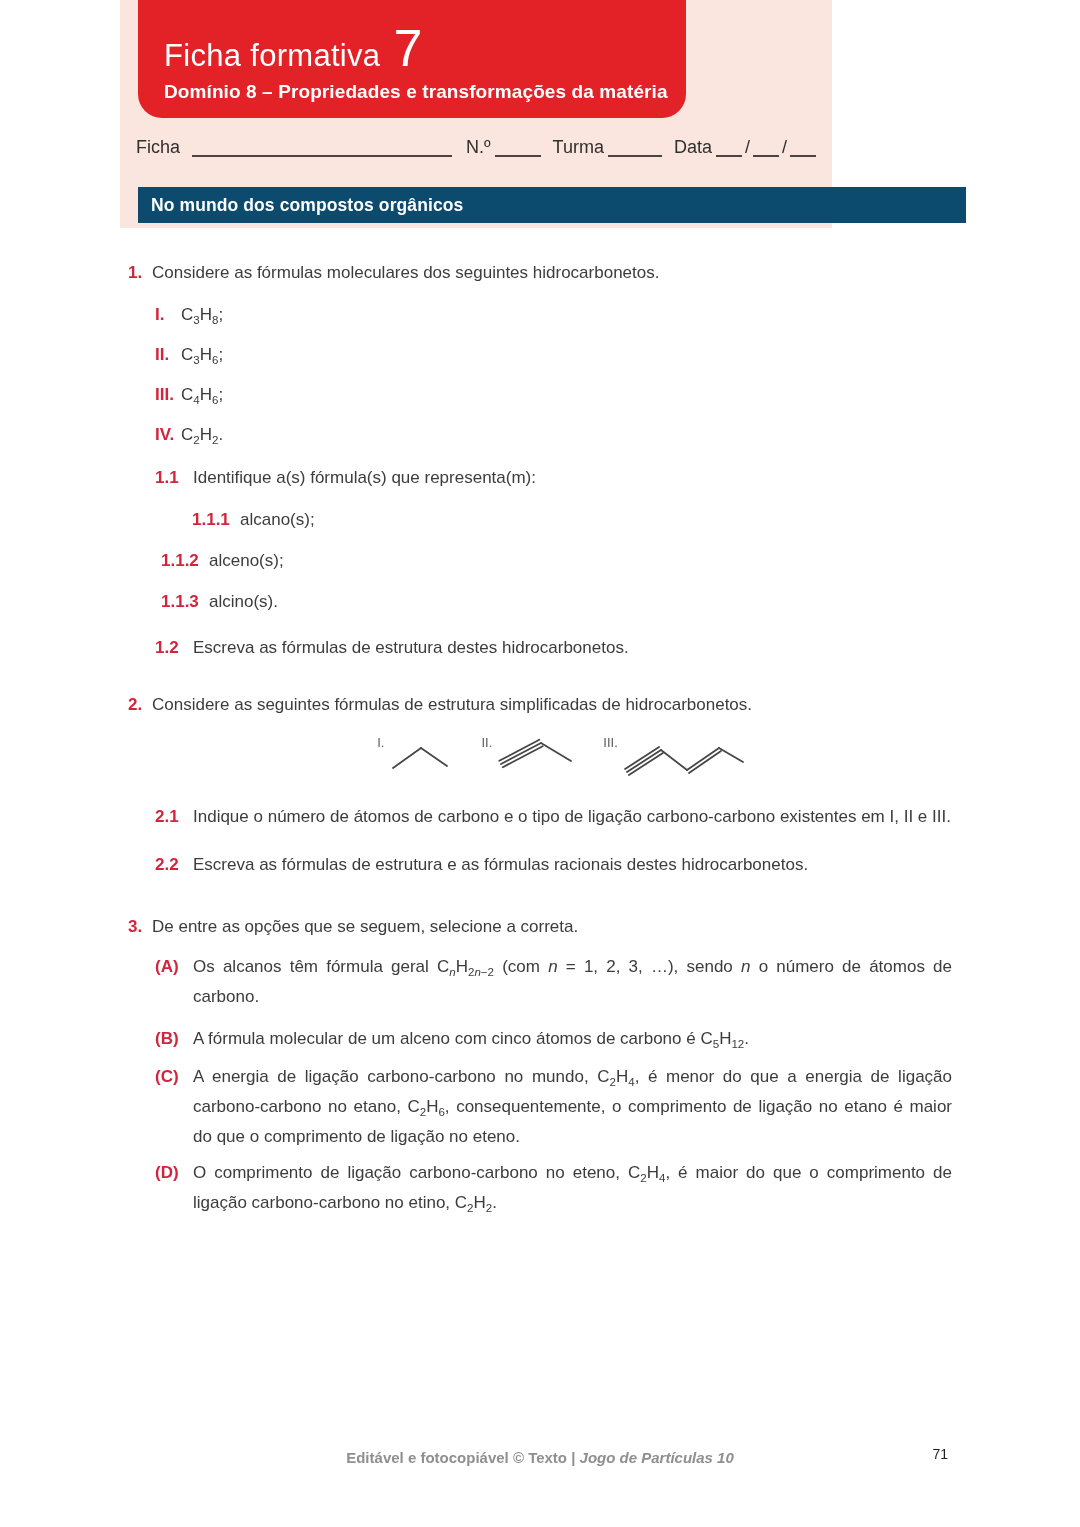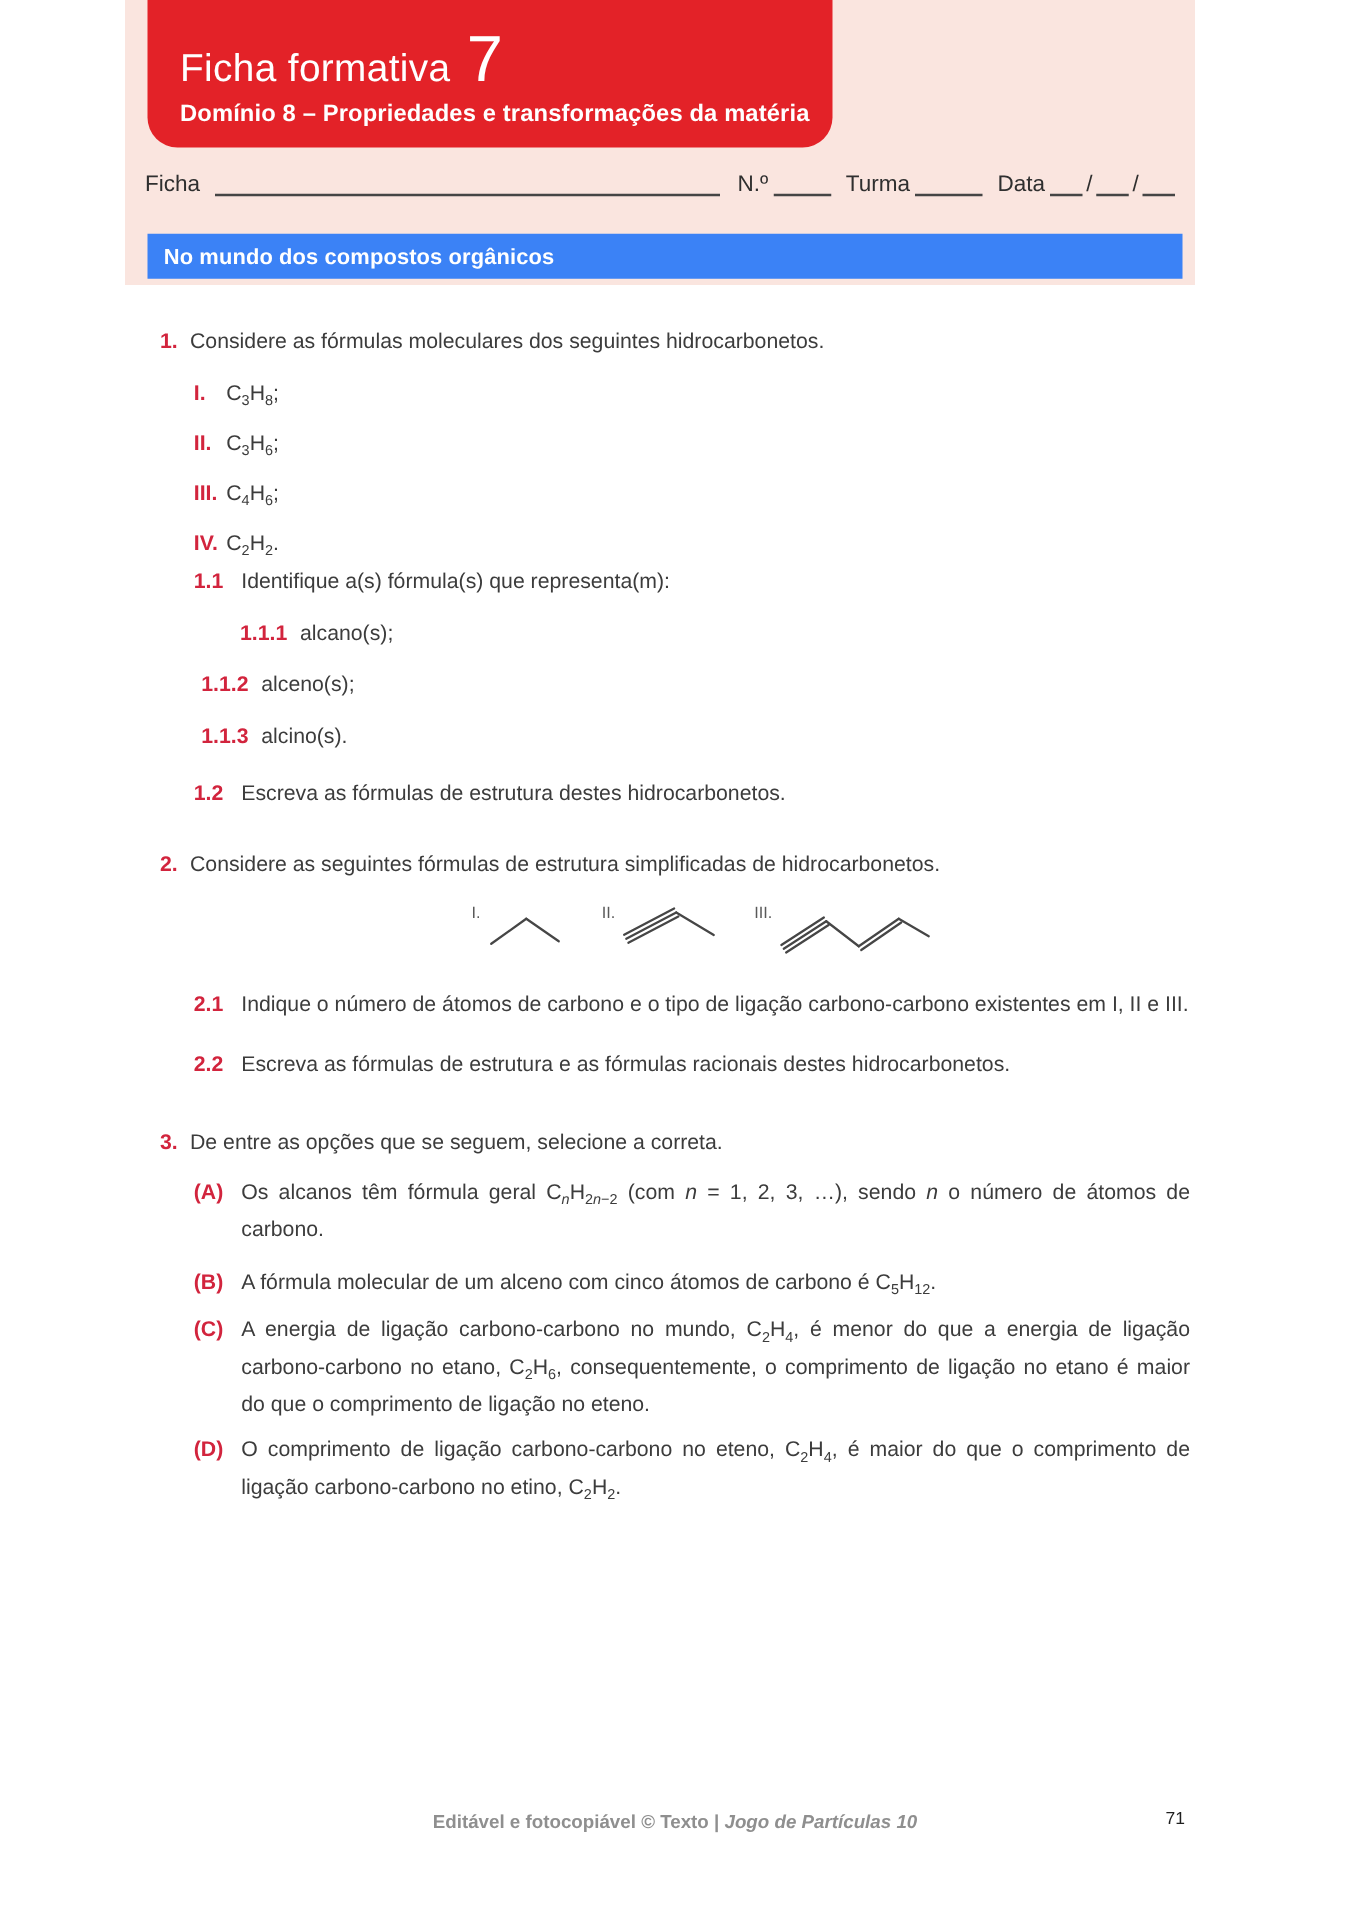--- a/index.html
+++ b/index.html
@@ -1,59 +1,59 @@
 <!DOCTYPE html>
 <html><head>
 <meta charset="utf-8">
 <style>
   * { margin:0; padding:0; box-sizing:border-box; }
   html,body { background:#ffffff; }
   body { font-family:"Liberation Sans", sans-serif; }
   .page { position:relative; width:1080px; height:1527px; background:#ffffff; overflow:hidden; }
 
   
-  .pink-panel { position:absolute; left:100px; top:0; width:856px; height:228px; background:#fae5df; }
+  .pink-panel { position:absolute; left:120px; top:0; width:712px; height:228px; background:#fae5df; }
   .title-box { position:absolute; left:18px; top:0; width:548px; height:118px;
                background:#e32228; border-radius:0 0 24px 24px; color:#ffffff; padding:22px 0 0 26px; }
   .title-line { display:flex; align-items:baseline; line-height:1; }
   .title-main { font-size:31px; font-weight:400; letter-spacing:.3px; }
   .title-number { font-size:52px; font-weight:400; margin-left:13px; }
   .subtitle { font-size:19px; font-weight:700; margin-top:7px; letter-spacing:.1px; }
 
   .name-row { position:absolute; left:16px; right:14px; top:136px; display:flex; align-items:flex-end;
               font-size:18px; color:#2f2f2f; line-height:22px; white-space:nowrap; }
   .fill-line { display:inline-block; border-bottom:2px solid #454545; height:8px; margin:0 2px 1px 2px; }
   .fill-grow { flex:1 1 auto; margin-left:10px; margin-right:14px; }
   .w46 { width:46px; margin-right:12px; }
   .w54 { width:54px; margin-right:12px; }
   .w26 { width:26px; }
   .date-slash { margin:0 1px; }
   .lbl { margin-right:2px; }
 
-  .banner { position:absolute; left:18px; top:187px; width:828px; height:36px; background:#3b82f6;
+  .banner { position:absolute; left:18px; top:187px; width:828px; height:36px; background:#0c4a6e;
             display:flex; align-items:center; padding-left:13px; }
   .banner span { color:#ffffff; font-weight:700; font-size:17.5px; letter-spacing:.1px; }
 
   
   .content { position:absolute; left:128px; top:228px; width:824px; color:#3c3c3c; font-size:17px; }
   .qrow { display:flex; align-items:flex-start; }
   .qnum { color:#d2243d; font-weight:700; flex:0 0 auto; line-height:30px; }
   .qtext { flex:1 1 auto; line-height:30px; text-align:justify; }
   .w24 { width:24px; }
   .w26n { width:26px; }
   .w38 { width:38px; }
   .w48 { width:48px; }
   .ind1 { margin-left:27px; }
   .ind2 { margin-left:64px;align-items:center; }
 
   .mt30 { margin-top:30px; }
   .mt27 { margin-top:27px; }
   .mt32 { margin-top:32px; }
   .mt16 { margin-top:16px; }
-  .mt15 { margin-top:0; }
+  .mt15 { margin-top:13px; }
   .mt18 { margin-top:18px; }
   .mt12 { margin-top:12px; }
   .mt11 { margin-top:11px;margin-left:33px; }
   .mt10 { margin-top:10px; }
   .mt8  { margin-top:8px; }
   .mt6  { margin-top:6px; }
 
   sub { font-size:.68em; line-height:0; }
   .qtext i, .qtext sub i { font-style:italic; }
 

